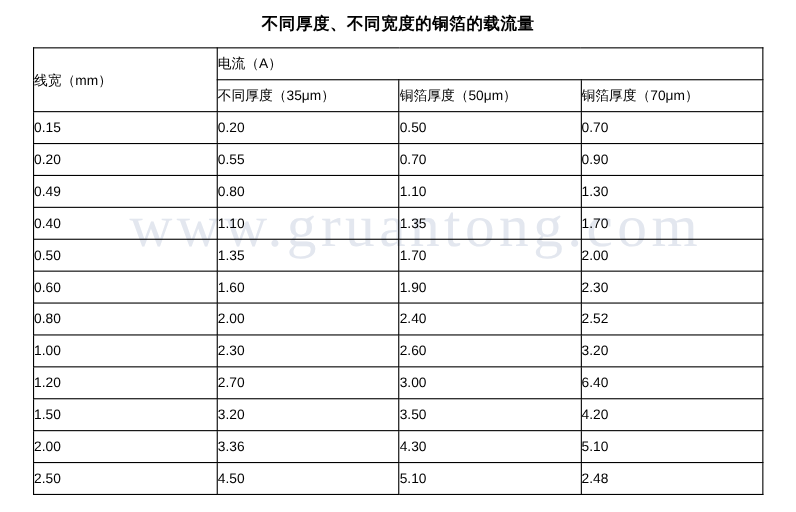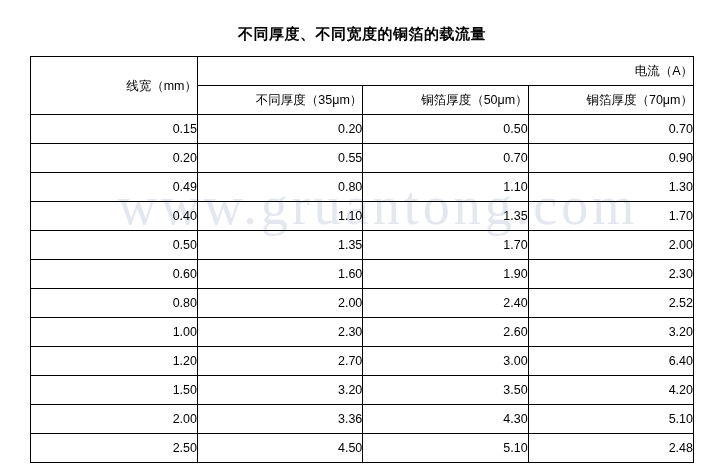--- a/index.html
+++ b/index.html
@@ -36,38 +36,38 @@
     z-index: 0;
     font-weight: 400;
   }
   .title {
     position: relative;
     z-index: 2;
     text-align: center;
     font-size: 15px;
     font-weight: 700;
     font-family: "Liberation Sans", sans-serif;
-    padding-top: 25px;
+    padding-top: 12px;
     padding-bottom: 12px;
     letter-spacing: 0.5px;
   }
   .table-wrap {
     position: relative;
     z-index: 2;
     margin: 0 30px;
   }
   table.data {
     border-collapse: collapse;
     width: 664px;
     table-layout: fixed;
   }
   table.data th,
   table.data td {
     border: 1px solid #000000;
-    text-align: right;
+    text-align: left;
     vertical-align: middle;
     font-size: 12.5px;
     font-weight: 400;
     background: transparent;
     padding: 0;
     height: 28px;
     line-height: 28px;
   }
   table.data th {
     font-weight: 400;

